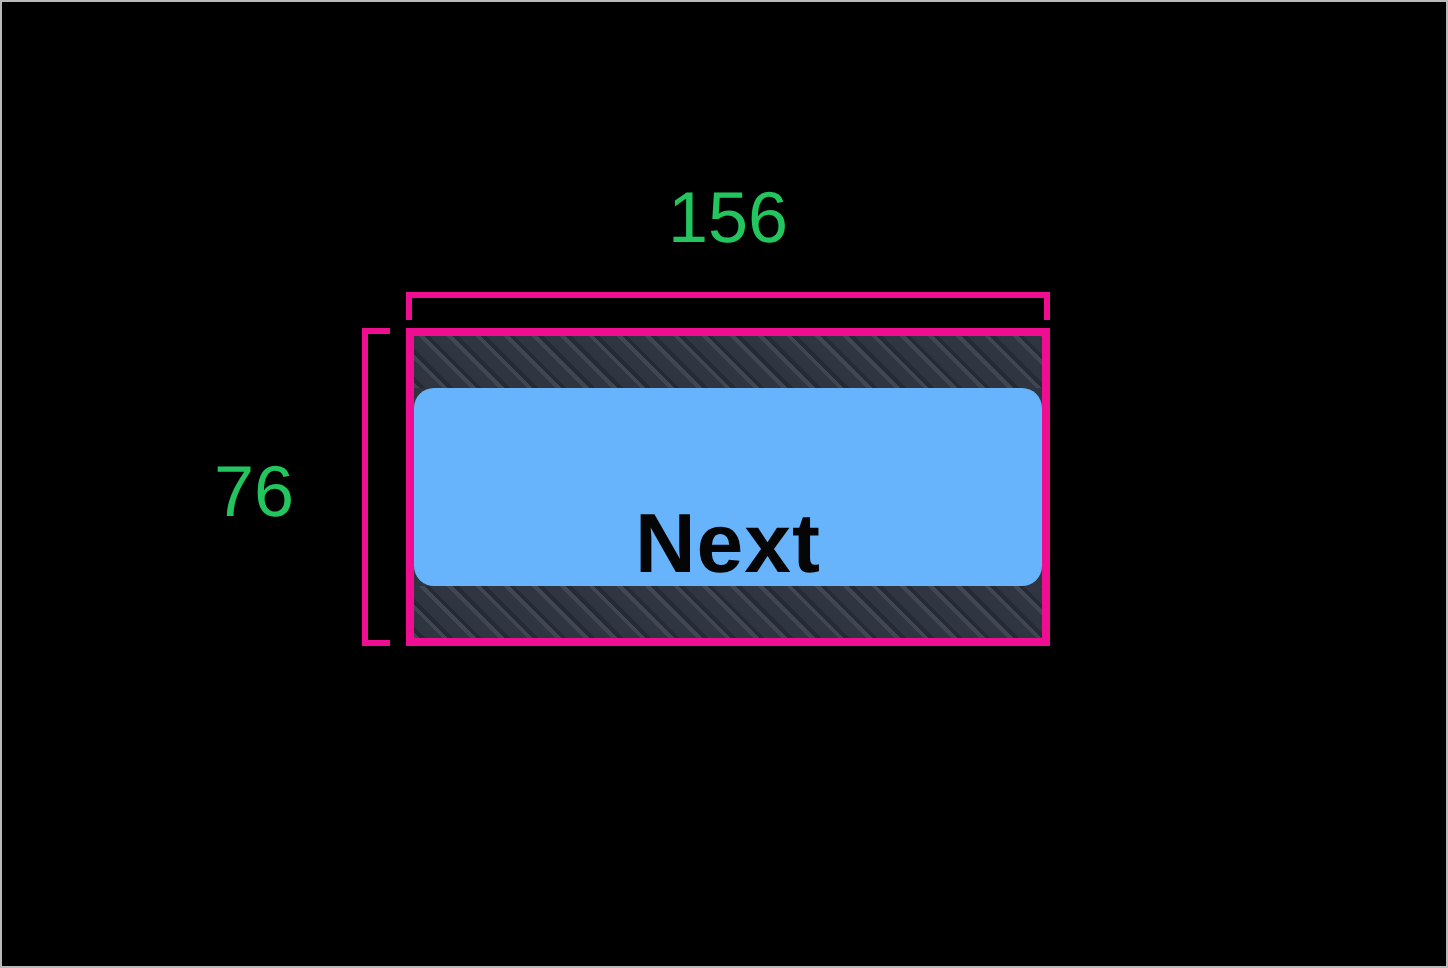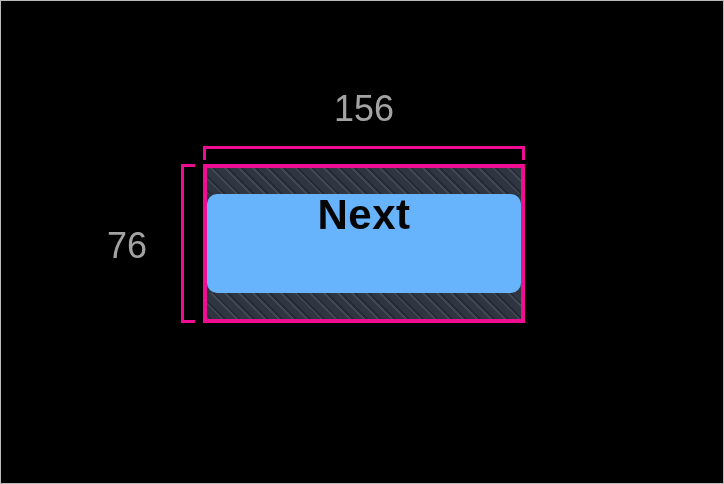--- a/index.html
+++ b/index.html
@@ -59,39 +59,39 @@
         rgba(255,255,255,0.00) 10px
     );
   }
 
   .button-body {
     flex: 1 1 auto;
     margin: 0 0 0 0;
     background: #68b4fc;
     border-radius: 10px;
     display: flex;
-    align-items: flex-start;
+    align-items: flex-end;
     justify-content: center;
     position: relative;
   }
 
   .button-label {
     color: #050505;
     font-family: "Liberation Sans", sans-serif;
     font-weight: bold;
     font-size: 42px;
     line-height: 1;
     letter-spacing: 0.5px;
     user-select: none;
   }
 
   
   .dim-label {
     position: absolute;
-    color: #a3a3a3;
+    color: #22c55e;
     font-family: "Liberation Sans", sans-serif;
     font-size: 36px;
     line-height: 1;
     white-space: nowrap;
   }
 
   #width-label {
     left: 202px;
     top: 90px;
     width: 322px;

